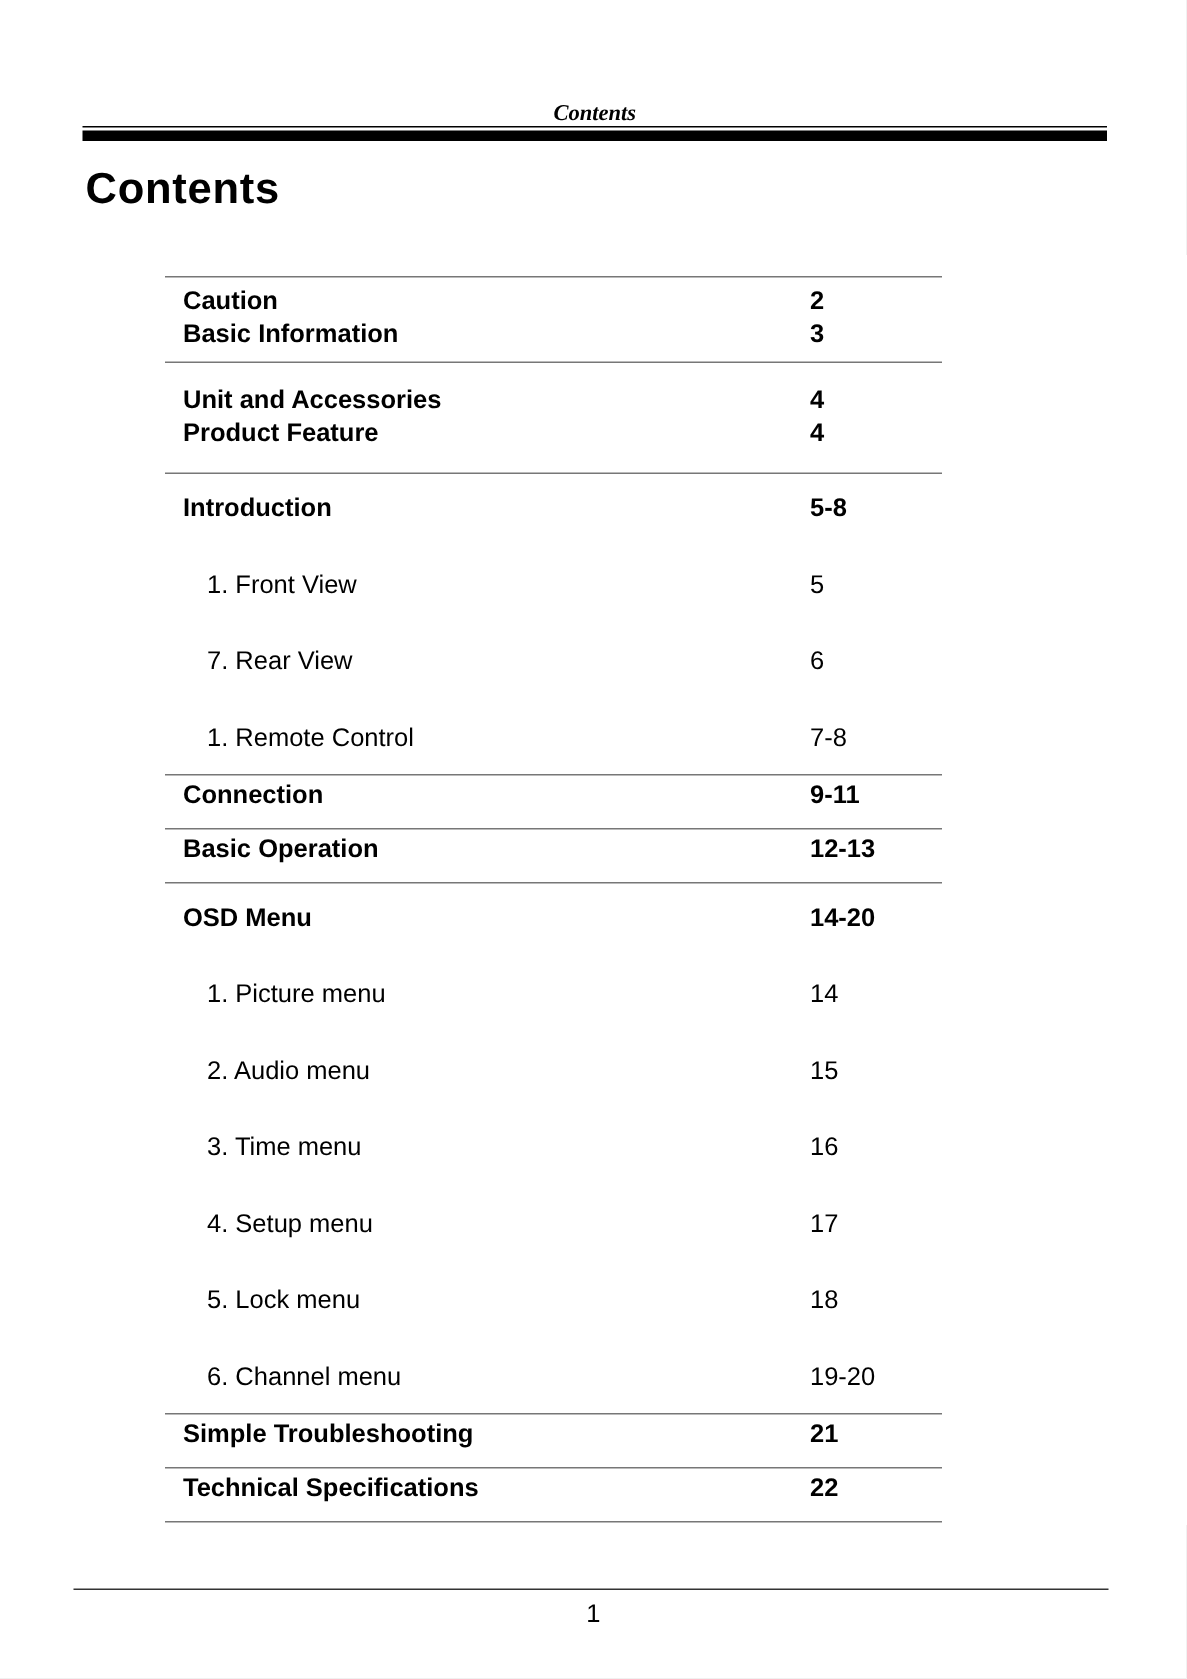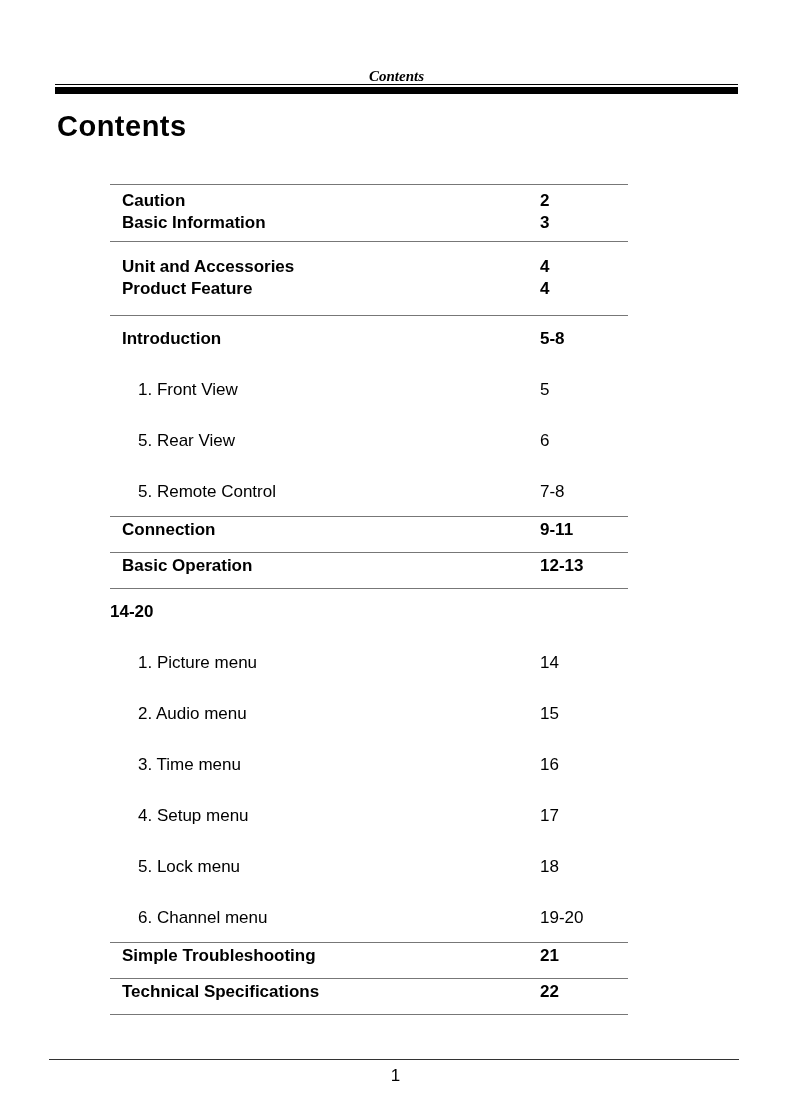--- a/index.html
+++ b/index.html
@@ -148,45 +148,46 @@
     <div class="toc-group pad-md">
       <div class="toc-row main">
         <span class="label">Introduction</span>
         <span class="page-num">5-8</span>
       </div>
       <div class="toc-row sub">
         <span class="label">1. Front View</span>
         <span class="page-num">5</span>
       </div>
       <div class="toc-row sub">
-        <span class="label">5. Rear View</span>
+        <span class="label">7. Rear View</span>
         <span class="page-num">6</span>
       </div>
       <div class="toc-row sub">
-        <span class="label">5. Remote Control</span>
+        <span class="label">1. Remote Control</span>
         <span class="page-num">7-8</span>
       </div>
     </div>
 
     <div class="toc-group">
       <div class="toc-row main">
         <span class="label">Connection</span>
         <span class="page-num">9-11</span>
       </div>
     </div>
 
     <div class="toc-group">
       <div class="toc-row main">
         <span class="label">Basic Operation</span>
         <span class="page-num">12-13</span>
       </div>
     </div>
 
     <div class="toc-group pad-md">
       <div class="toc-row main">
+        <span class="label">OSD Menu</span>
         <span class="page-num">14-20</span>
       </div>
       <div class="toc-row sub">
         <span class="label">1. Picture menu</span>
         <span class="page-num">14</span>
       </div>
       <div class="toc-row sub">
         <span class="label">2. Audio menu</span>
         <span class="page-num">15</span>
       </div>

